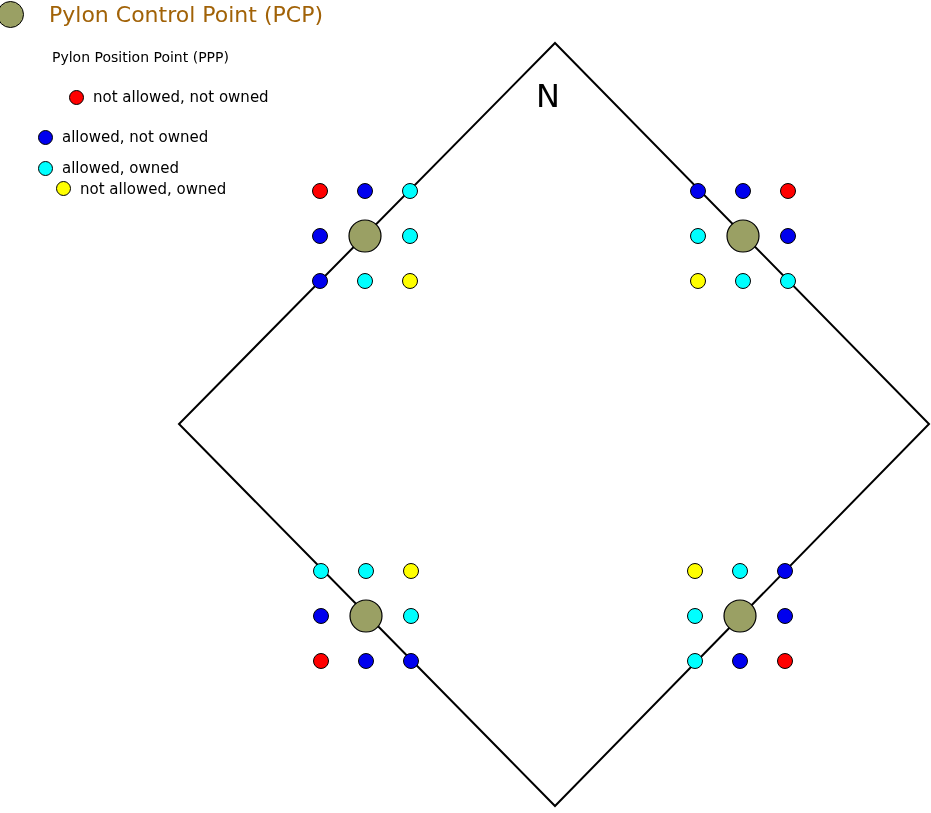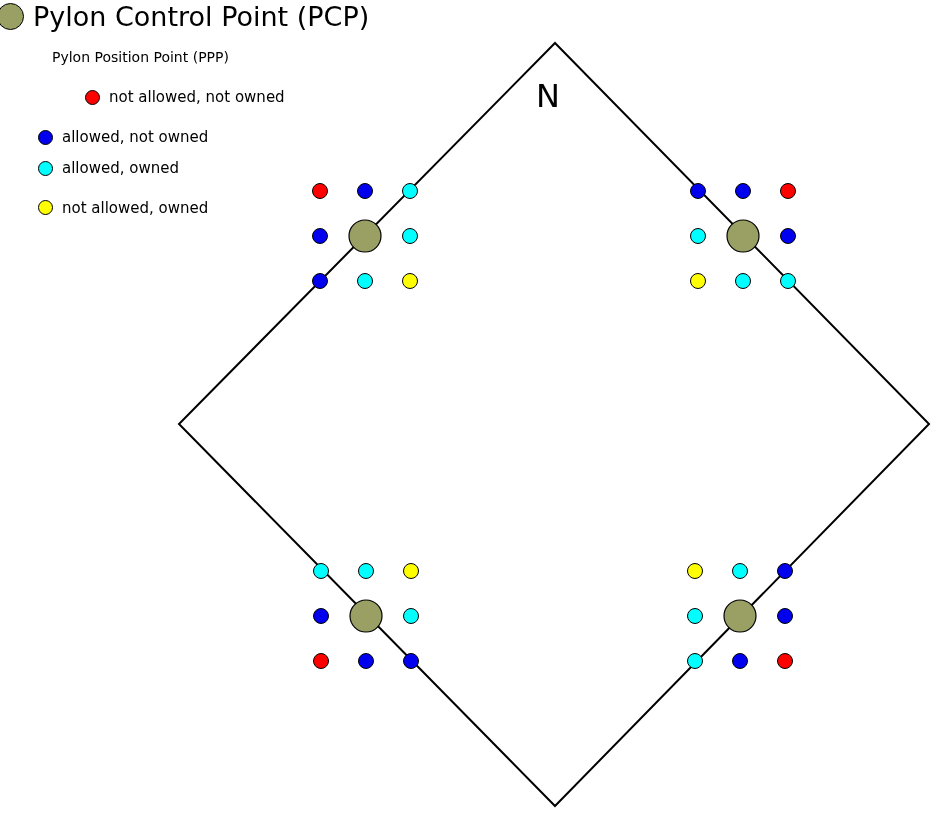--- a/index.html
+++ b/index.html
@@ -20,21 +20,21 @@
   display: flex;
   align-items: center;
   gap: 9px;
 }
 .pcp-swatch {
   width: 27px; height: 27px;
   border-radius: 50%;
   border: 1px solid #000;
   flex: 0 0 auto;
 }
-.legend-pcp-label { font-size: 27px; color: #000000; white-space: nowrap; }
+.legend-pcp-label { font-size: 22px; color: #a16207; white-space: nowrap; margin-left: 16px; }
 .legend-ppp-title {
   position: absolute;
   left: 52px;
   top: 49px;
   font-size: 14px;
   color: #000;
   white-space: nowrap;
 }
 .legend-item {
   position: absolute;
@@ -106,31 +106,31 @@
     </svg>
 
   <div class="legend-pcp-row">
     <span class="pcp-swatch" style="background: rgb(154, 160, 100);"></span>
     <span class="legend-pcp-label">Pylon Control Point (PCP)</span>
   </div>
 
   <div class="legend-ppp-title">Pylon Position Point (PPP)</div>
 
   <div id="legend-items">
-      <div class="legend-item" style="left: 38px; top: 89px; padding-left: 47px;">
+      <div class="legend-item" style="left: 22px; top: 89px; padding-left: 47px;">
       <span class="dot-swatch" style="background: rgb(255, 0, 0);"></span>
       <span class="legend-item-label">not allowed, not owned</span>
     </div>
       <div class="legend-item" style="left: 38px; top: 129px;">
       <span class="dot-swatch" style="background: rgb(0, 0, 238);"></span>
       <span class="legend-item-label">allowed, not owned</span>
     </div>
       <div class="legend-item" style="left: 38px; top: 150px; margin-top: 10px;">
       <span class="dot-swatch" style="background: rgb(0, 255, 255);"></span>
       <span class="legend-item-label">allowed, owned</span>
     </div>
-      <div class="legend-item" style="left: 38px; top: 180.5px; margin-top: 19px;">
+      <div class="legend-item" style="left: 56px; top: 180.5px;">
       <span class="dot-swatch" style="background: rgb(255, 255, 0);"></span>
       <span class="legend-item-label">not allowed, owned</span>
     </div>
     </div>
 
 </div>
 
 </body></html>

